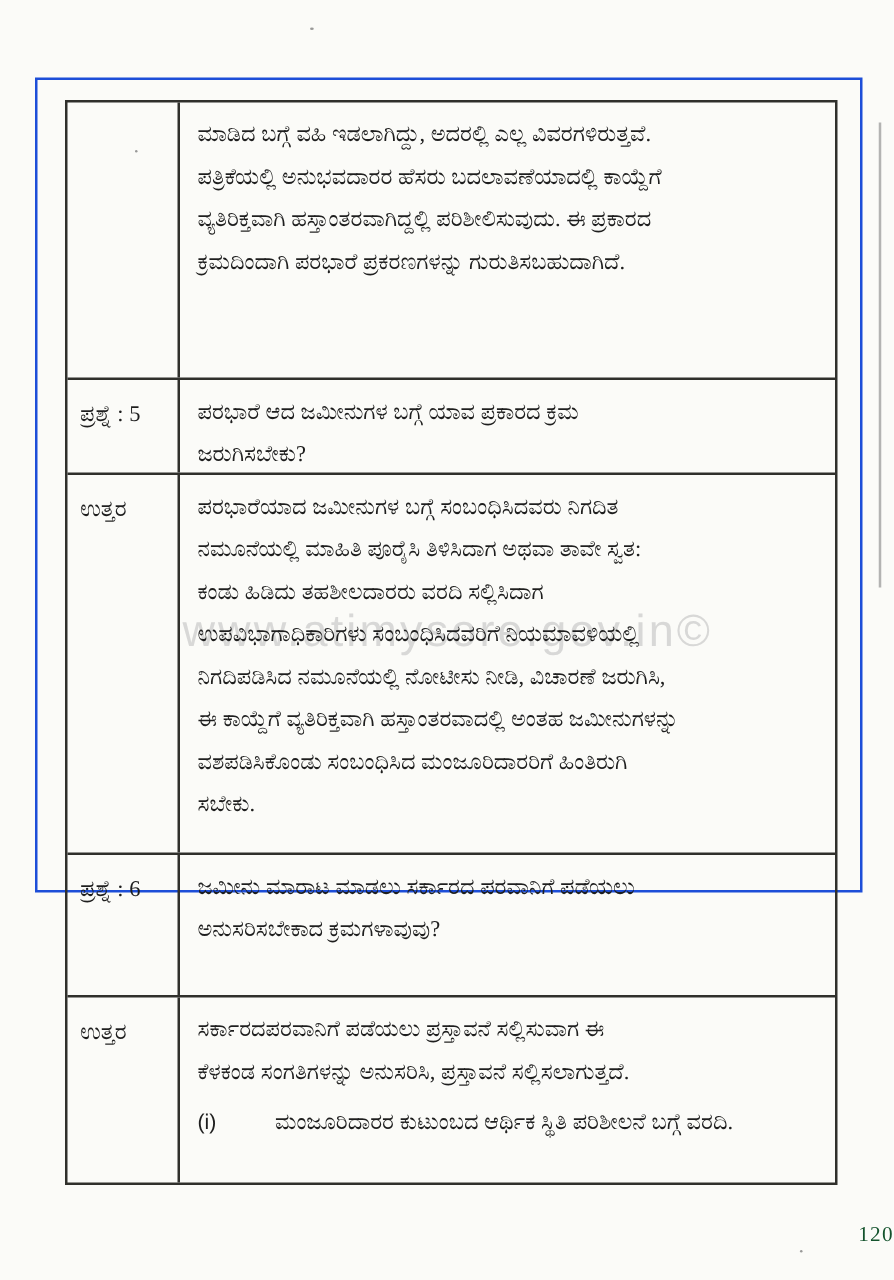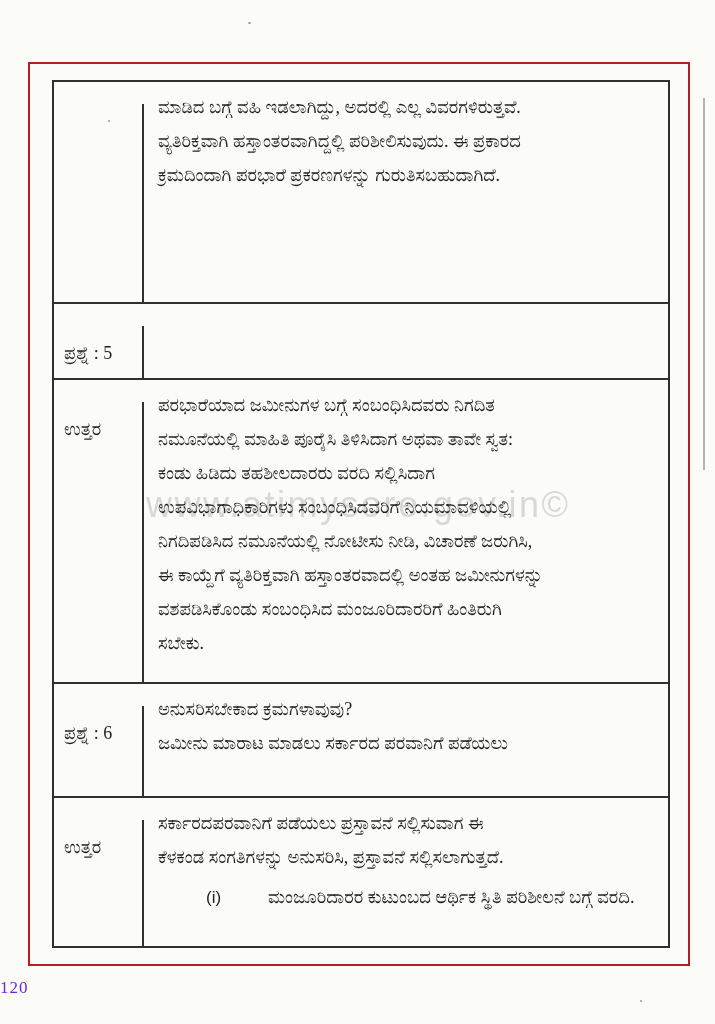--- a/index.html
+++ b/index.html
@@ -40,22 +40,22 @@
     opacity: 0.6;
     white-space: nowrap;
     z-index: 1;
   }
 
   .frame {
     position: absolute;
     left: 28px;
     top: 62px;
     width: 662px;
-    height: 904px;
-    border: 2px solid #b91c1c;
+    height: 652px;
+    border: 2px solid #1d4ed8;
     box-sizing: border-box;
     z-index: 2;
   }
   .qa-table {
     position: absolute;
     left: 22px;
     top: 16px;
     width: 618px;
     height: 868px;
     border: 2px solid #30302c;
@@ -76,53 +76,51 @@
 
   .cell-label {
     width: 90px;
     flex: 0 0 90px;
     box-sizing: border-box;
     border-right: 2px solid #30302c;
     padding: 14px 4px 0 10px;
     font-size: 18px;
     line-height: 26px;
     white-space: nowrap;
-    margin-top: 22px;
   }
   .cell-content {
     flex: 1 1 auto;
     box-sizing: border-box;
     padding: 8px 10px 0 14px;
     font-size: 18px;
   }
   .text-line {
     line-height: 34px;
     white-space: nowrap;
   }
   .list-item {
     margin-top: 6px;
     line-height: 34px;
     white-space: nowrap;
-    margin-left: 48px;
   }
   .list-marker {
     display: inline-block;
     width: 62px;
     font-family: "Liberation Sans", "DejaVu Sans", sans-serif;
     font-size: 17px;
   }
   .page-number {
     position: absolute;
     left: 0;
     top: 978px;
     width: 100%;
-    text-align: left;
+    text-align: right;
     font-size: 17px;
     letter-spacing: 1px;
-    color: #6d28d9;
+    color: #14532d;
     z-index: 2;
   }
 </style>
 </head>
 <body>
 
 <div class="page">
 
   <div class="edge-line"></div>
   <div class="speck s1"></div>
@@ -131,45 +129,50 @@
 
   <div class="watermark">www.atimysore.gov.in©</div>
 
   <div class="frame">
     <div class="qa-table" id="qa-table">
 
     <div class="row">
           <div class="cell-label"></div>
           <div class="cell-content">
             <div class="text-line">ಮಾಡಿದ ಬಗ್ಗೆ ವಹಿ ಇಡಲಾಗಿದ್ದು, ಅದರಲ್ಲಿ ಎಲ್ಲ ವಿವರಗಳಿರುತ್ತವೆ.</div>
+            <div class="text-line">ಪತ್ರಿಕೆಯಲ್ಲಿ ಅನುಭವದಾರರ ಹೆಸರು ಬದಲಾವಣೆಯಾದಲ್ಲಿ ಕಾಯ್ದೆಗೆ</div>
             <div class="text-line">ವ್ಯತಿರಿಕ್ತವಾಗಿ ಹಸ್ತಾಂತರವಾಗಿದ್ದಲ್ಲಿ ಪರಿಶೀಲಿಸುವುದು. ಈ ಪ್ರಕಾರದ</div>
             <div class="text-line">ಕ್ರಮದಿಂದಾಗಿ ಪರಭಾರೆ ಪ್ರಕರಣಗಳನ್ನು ಗುರುತಿಸಬಹುದಾಗಿದೆ.</div>
           </div>
         </div>
         <div class="row">
           <div class="cell-label">ಪ್ರಶ್ನೆ : 5</div>
+          <div class="cell-content">
+            <div class="text-line">ಪರಭಾರೆ ಆದ ಜಮೀನುಗಳ ಬಗ್ಗೆ ಯಾವ ಪ್ರಕಾರದ ಕ್ರಮ</div>
+            <div class="text-line">ಜರುಗಿಸಬೇಕು?</div>
+          </div>
         </div>
         <div class="row">
           <div class="cell-label">ಉತ್ತರ</div>
           <div class="cell-content">
             <div class="text-line">ಪರಭಾರೆಯಾದ ಜಮೀನುಗಳ ಬಗ್ಗೆ ಸಂಬಂಧಿಸಿದವರು ನಿಗದಿತ</div>
             <div class="text-line">ನಮೂನೆಯಲ್ಲಿ ಮಾಹಿತಿ ಪೂರೈಸಿ ತಿಳಿಸಿದಾಗ ಅಥವಾ ತಾವೇ ಸ್ವತ:</div>
             <div class="text-line">ಕಂಡು ಹಿಡಿದು ತಹಶೀಲದಾರರು ವರದಿ ಸಲ್ಲಿಸಿದಾಗ</div>
             <div class="text-line">ಉಪವಿಭಾಗಾಧಿಕಾರಿಗಳು ಸಂಬಂಧಿಸಿದವರಿಗೆ ನಿಯಮಾವಳಿಯಲ್ಲಿ</div>
             <div class="text-line">ನಿಗದಿಪಡಿಸಿದ ನಮೂನೆಯಲ್ಲಿ ನೋಟೀಸು ನೀಡಿ, ವಿಚಾರಣೆ ಜರುಗಿಸಿ,</div>
             <div class="text-line">ಈ ಕಾಯ್ದೆಗೆ ವ್ಯತಿರಿಕ್ತವಾಗಿ ಹಸ್ತಾಂತರವಾದಲ್ಲಿ ಅಂತಹ ಜಮೀನುಗಳನ್ನು</div>
             <div class="text-line">ವಶಪಡಿಸಿಕೊಂಡು ಸಂಬಂಧಿಸಿದ ಮಂಜೂರಿದಾರರಿಗೆ ಹಿಂತಿರುಗಿ</div>
             <div class="text-line">ಸಬೇಕು.</div>
           </div>
         </div>
         <div class="row">
           <div class="cell-label">ಪ್ರಶ್ನೆ : 6</div>
           <div class="cell-content">
+            <div class="text-line">ಜಮೀನು ಮಾರಾಟ ಮಾಡಲು ಸರ್ಕಾರದ ಪರವಾನಿಗೆ ಪಡೆಯಲು</div>
             <div class="text-line">ಅನುಸರಿಸಬೇಕಾದ ಕ್ರಮಗಳಾವುವು?</div>
-            <div class="text-line">ಜಮೀನು ಮಾರಾಟ ಮಾಡಲು ಸರ್ಕಾರದ ಪರವಾನಿಗೆ ಪಡೆಯಲು</div>
           </div>
         </div>
         <div class="row">
           <div class="cell-label">ಉತ್ತರ</div>
           <div class="cell-content">
             <div class="text-line">ಸರ್ಕಾರದಪರವಾನಿಗೆ ಪಡೆಯಲು ಪ್ರಸ್ತಾವನೆ ಸಲ್ಲಿಸುವಾಗ ಈ</div>
             <div class="text-line">ಕೆಳಕಂಡ ಸಂಗತಿಗಳನ್ನು ಅನುಸರಿಸಿ, ಪ್ರಸ್ತಾವನೆ ಸಲ್ಲಿಸಲಾಗುತ್ತದೆ.</div>
             <div class="list-item"><span class="list-marker">(i)</span><span>ಮಂಜೂರಿದಾರರ ಕುಟುಂಬದ ಆರ್ಥಿಕ ಸ್ಥಿತಿ ಪರಿಶೀಲನೆ ಬಗ್ಗೆ ವರದಿ.</span></div>
           </div>
         </div>

